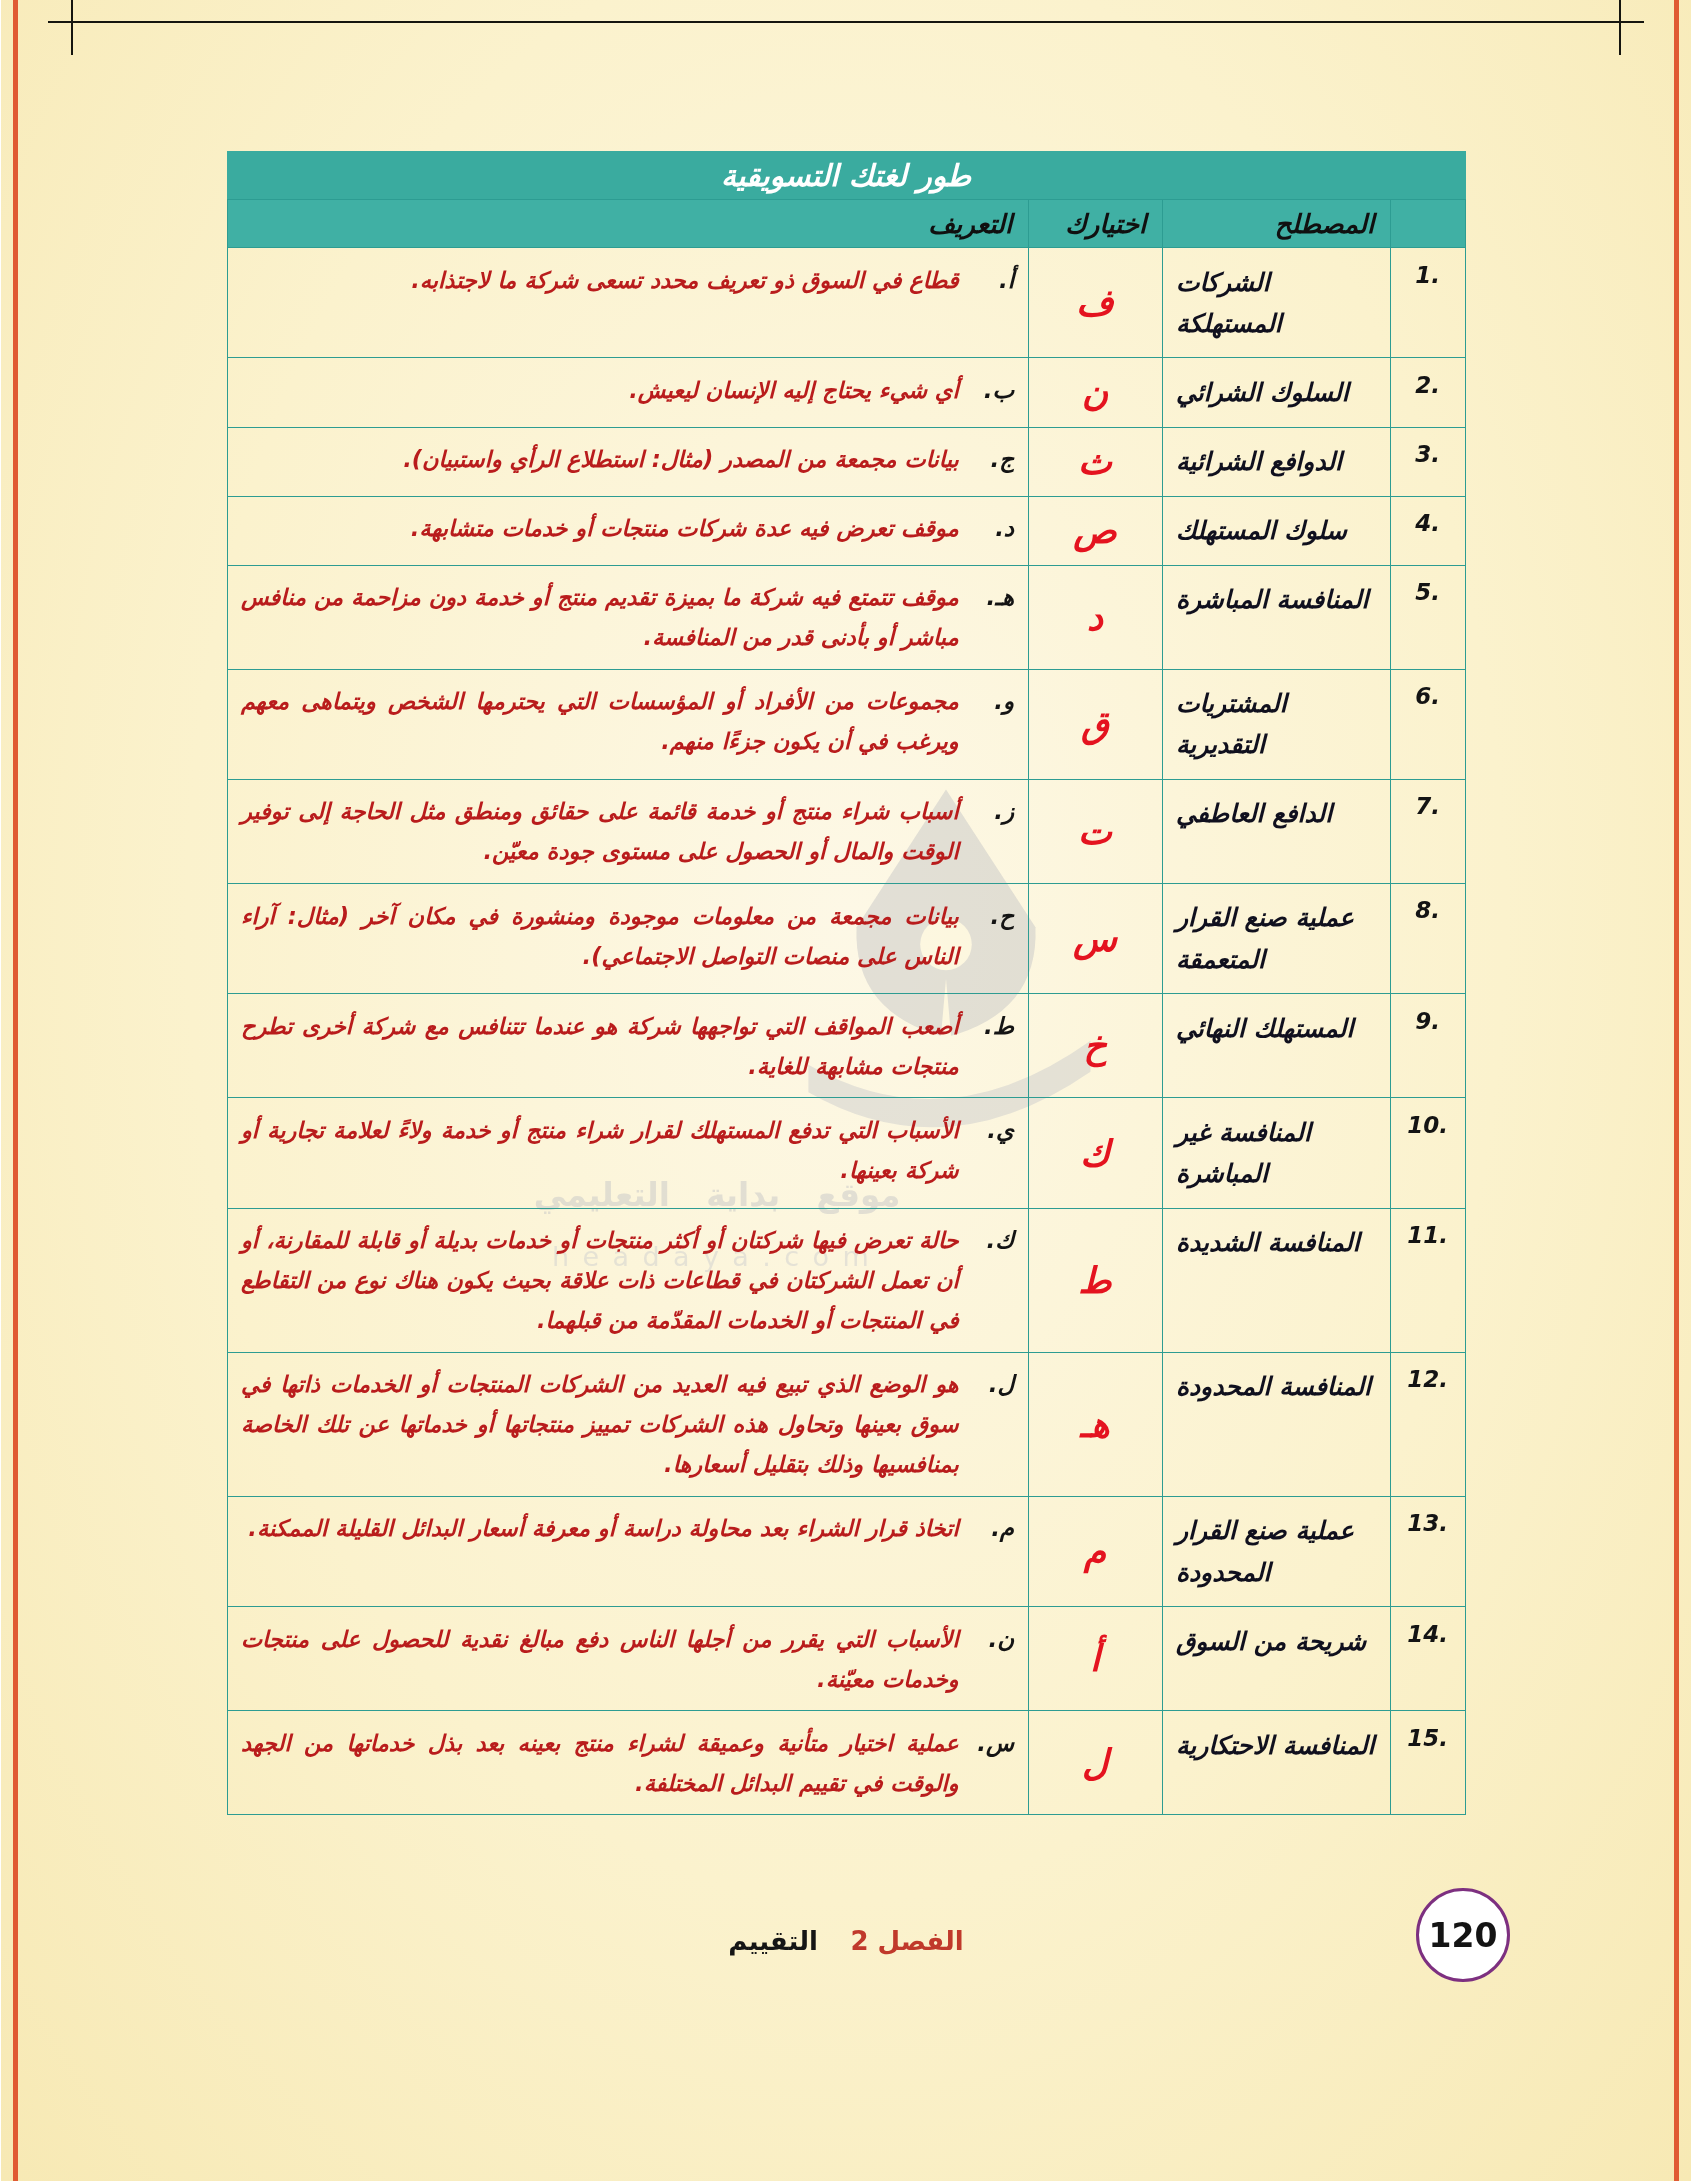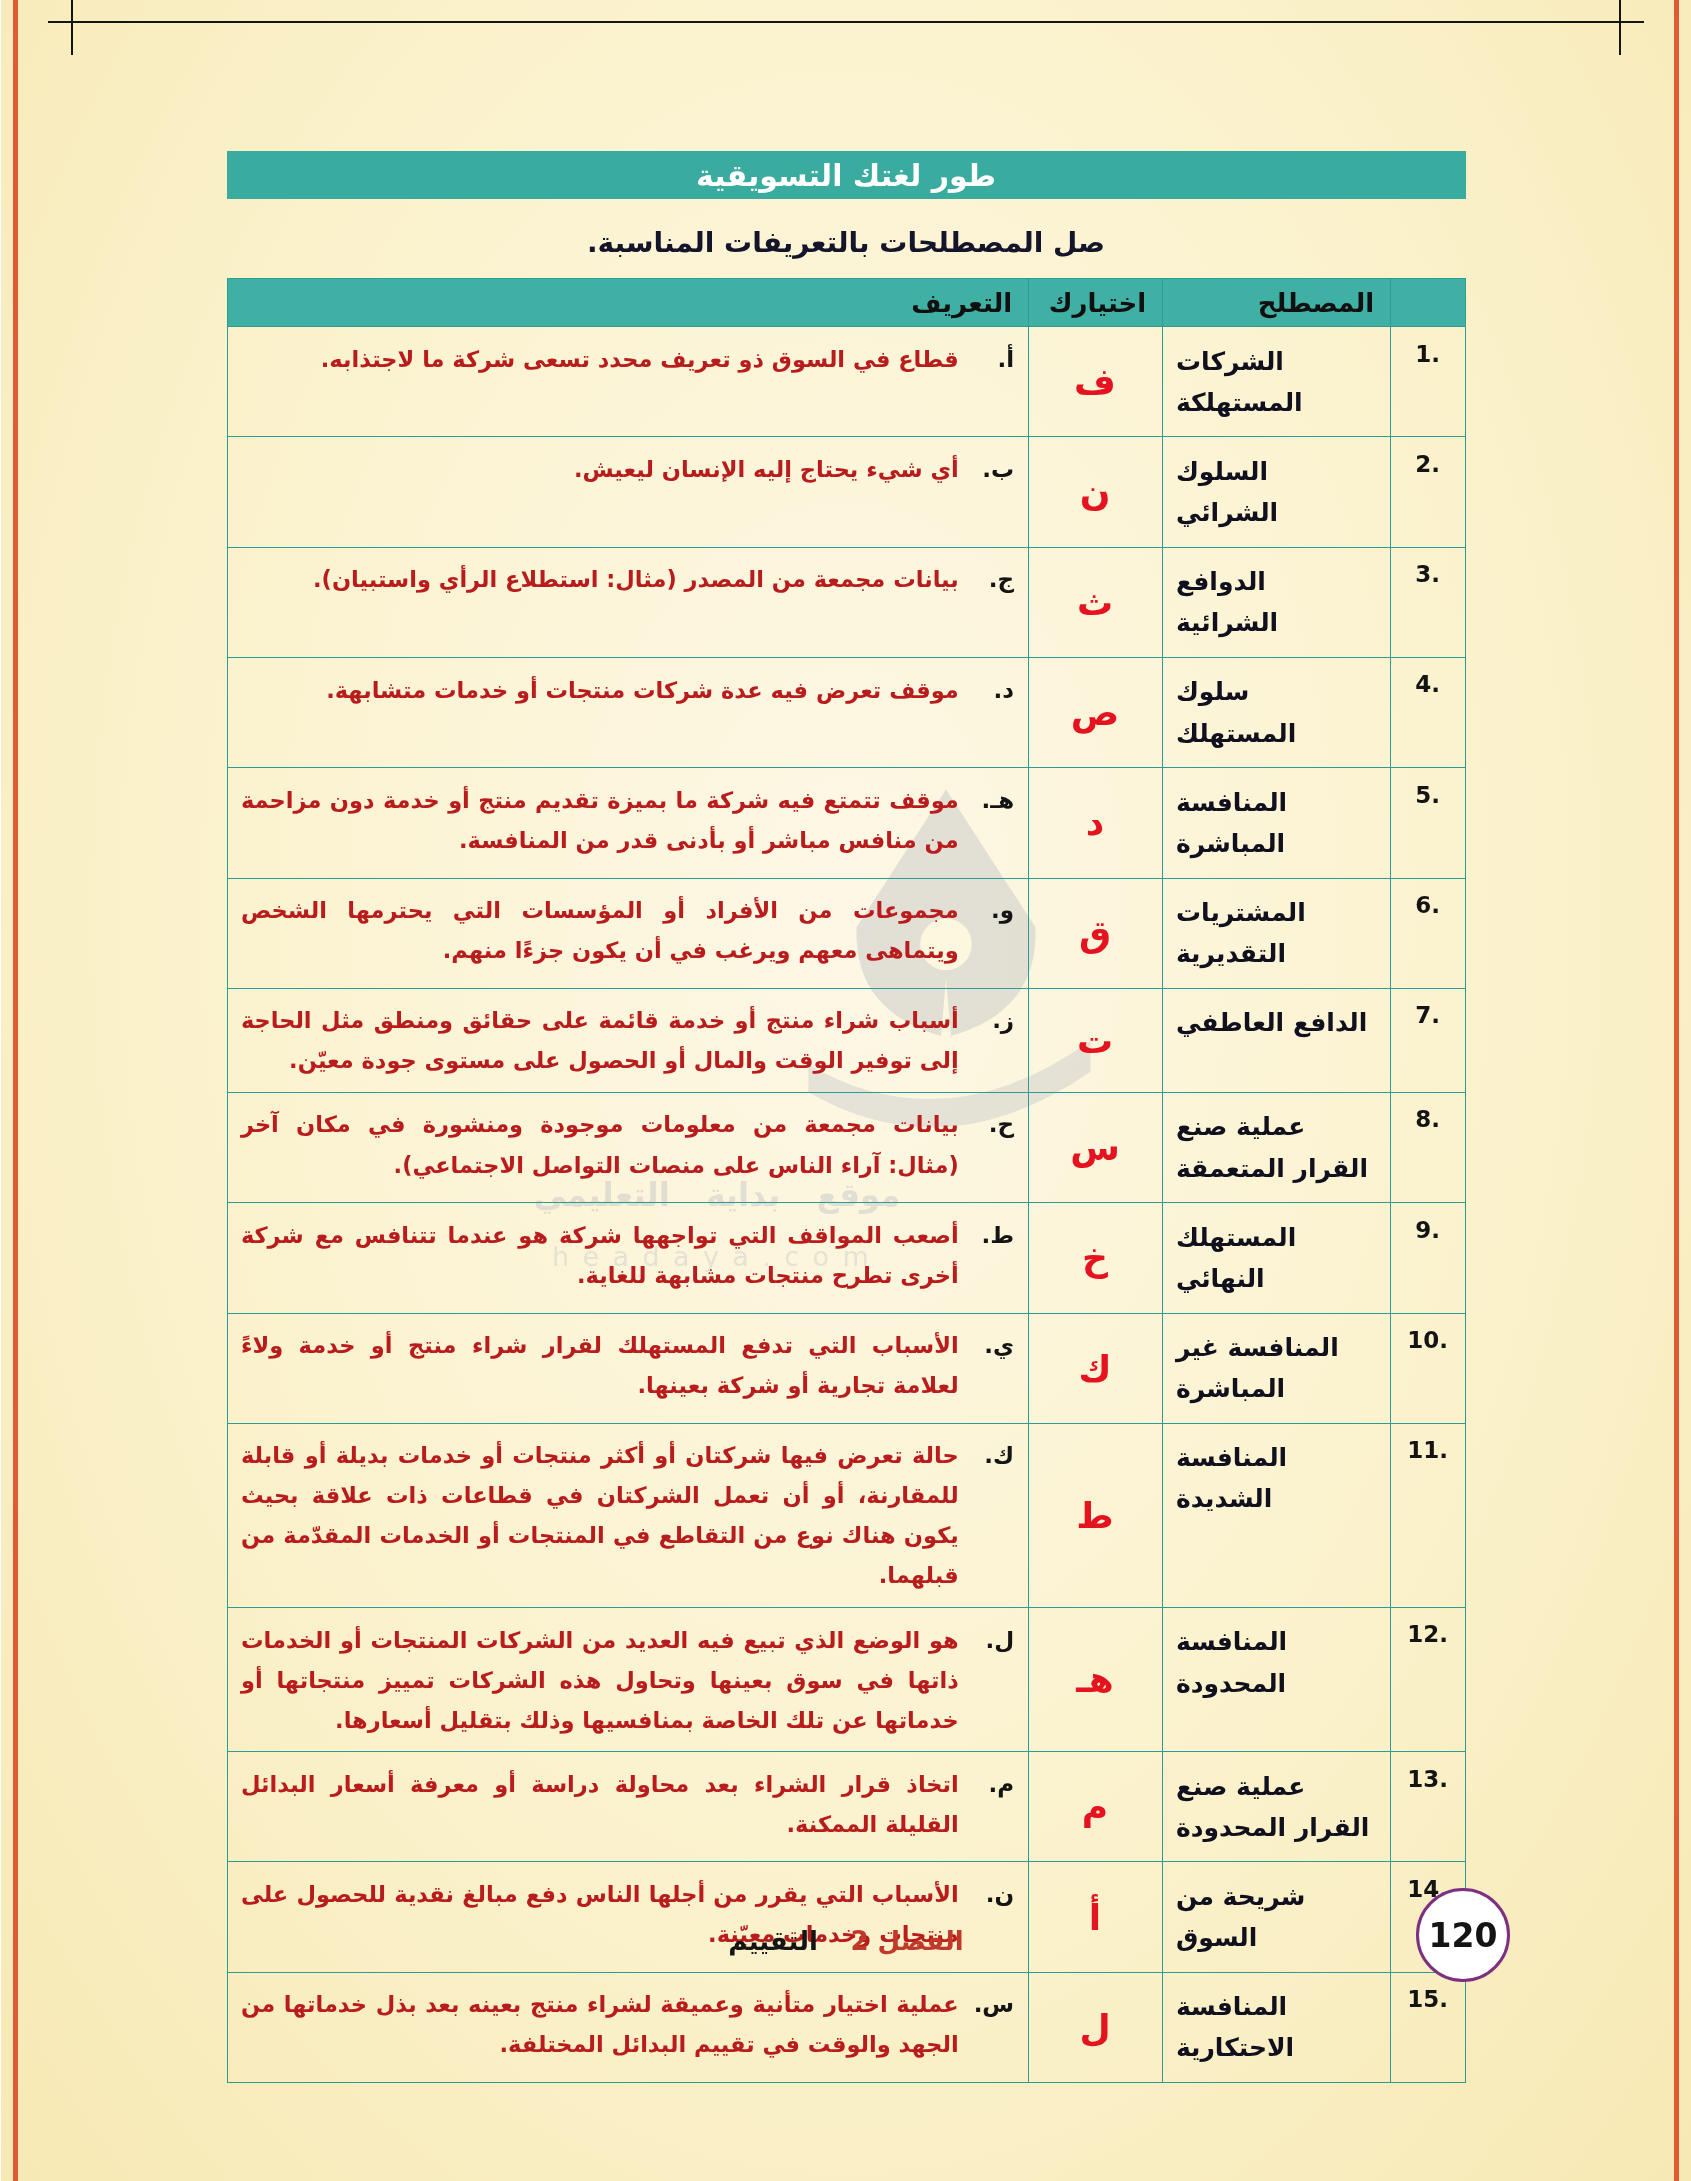--- a/index.html
+++ b/index.html
@@ -20,21 +20,21 @@
   .frame-tick.left{ left:71px; }
   .frame-tick.right{ right:71px; }
 
   
   .watermark{ position:absolute; top:889px; left:239px; width:1099px; z-index:0; opacity:.5; pointer-events:none;}
   .wm-logo{ position:absolute; top:-115px; left:535px; }
   .wm-text1{ position:absolute; top:287px; left:9.6px; width:937px; color:#c7c7c7; font-size:32.5px; font-weight:bold; word-spacing:25px; letter-spacing:5.7px; text-align:center; direction:rtl;}
   .wm-text2{ position:absolute; top:352px; left:9.6px; width:937px; color:#cfcfcf; font-size:27px; letter-spacing:13.4px; text-align:center; direction:ltr;}
 
   
-  .content{ position:relative; z-index:1; width:1239px; margin:0 auto; padding-top:151px; direction:rtl;}
+  .content{ position:relative; z-index:1; width:1239px; margin:0 auto; padding-top:151px; direction:rtl;font-style:italic;}
 
   .banner{
     height:48px; background:#3aab9f; color:#ffffff;
     display:flex; align-items:center; justify-content:center;
     font-size:30px; font-weight:bold; letter-spacing:1px;
   }
   .subtitle{
     text-align:center; font-size:28px; font-weight:bold; color:#14142a;
     margin:27px 0 19px;
   }
@@ -102,21 +102,20 @@
     </svg>
   </div>
   <div class="wm-text1">موقع بداية التعليمي</div>
   <div class="wm-text2">headaya.com</div>
 </div>
 
 <div class="content">
 
   <div class="banner">طور لغتك التسويقية</div>
 
-  <div class="subtitle">صل المصطلحات بالتعريفات المناسبة.</div>
 
   <table class="match">
     <colgroup>
       <col style="width:75px">
       <col style="width:228px">
       <col style="width:134px">
       <col>
     </colgroup>
     <thead>
       <tr>

